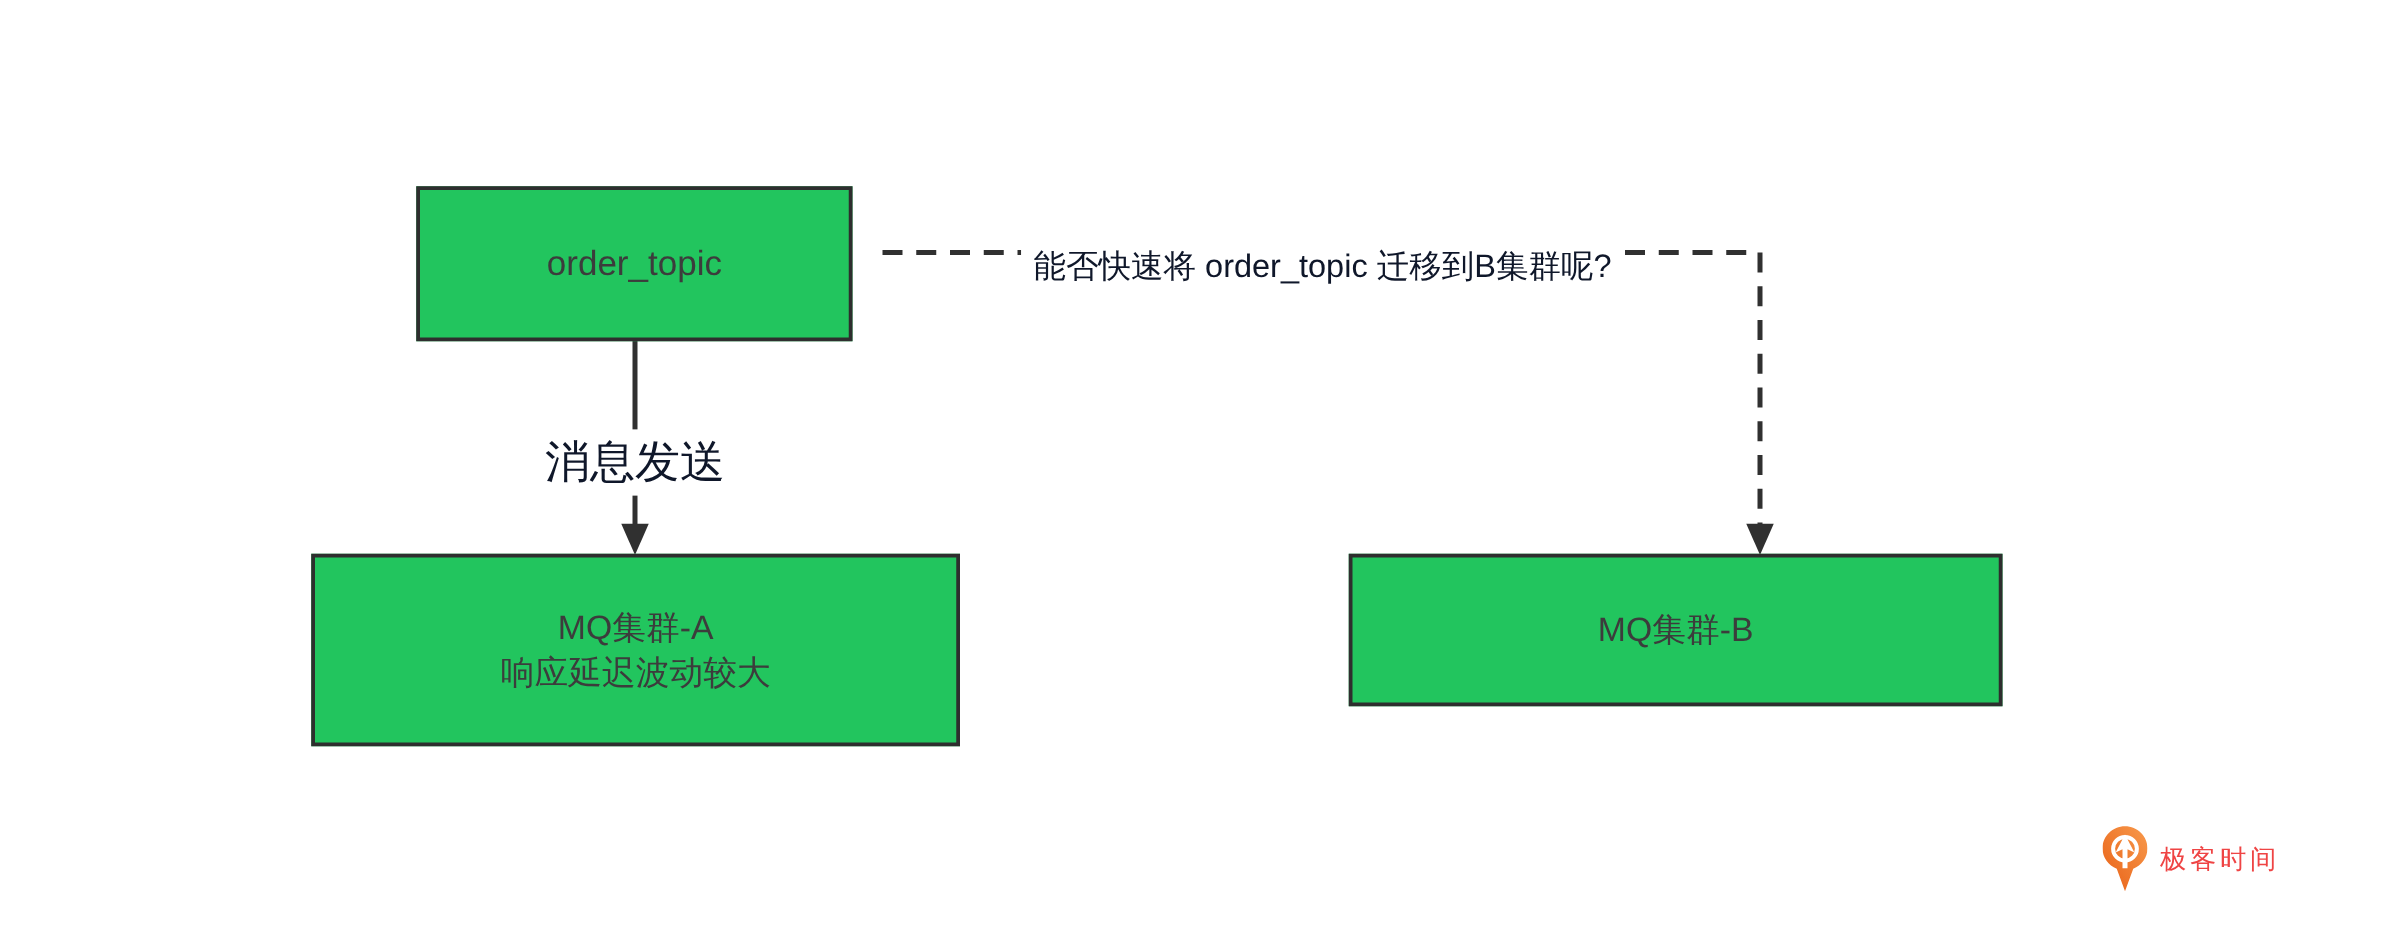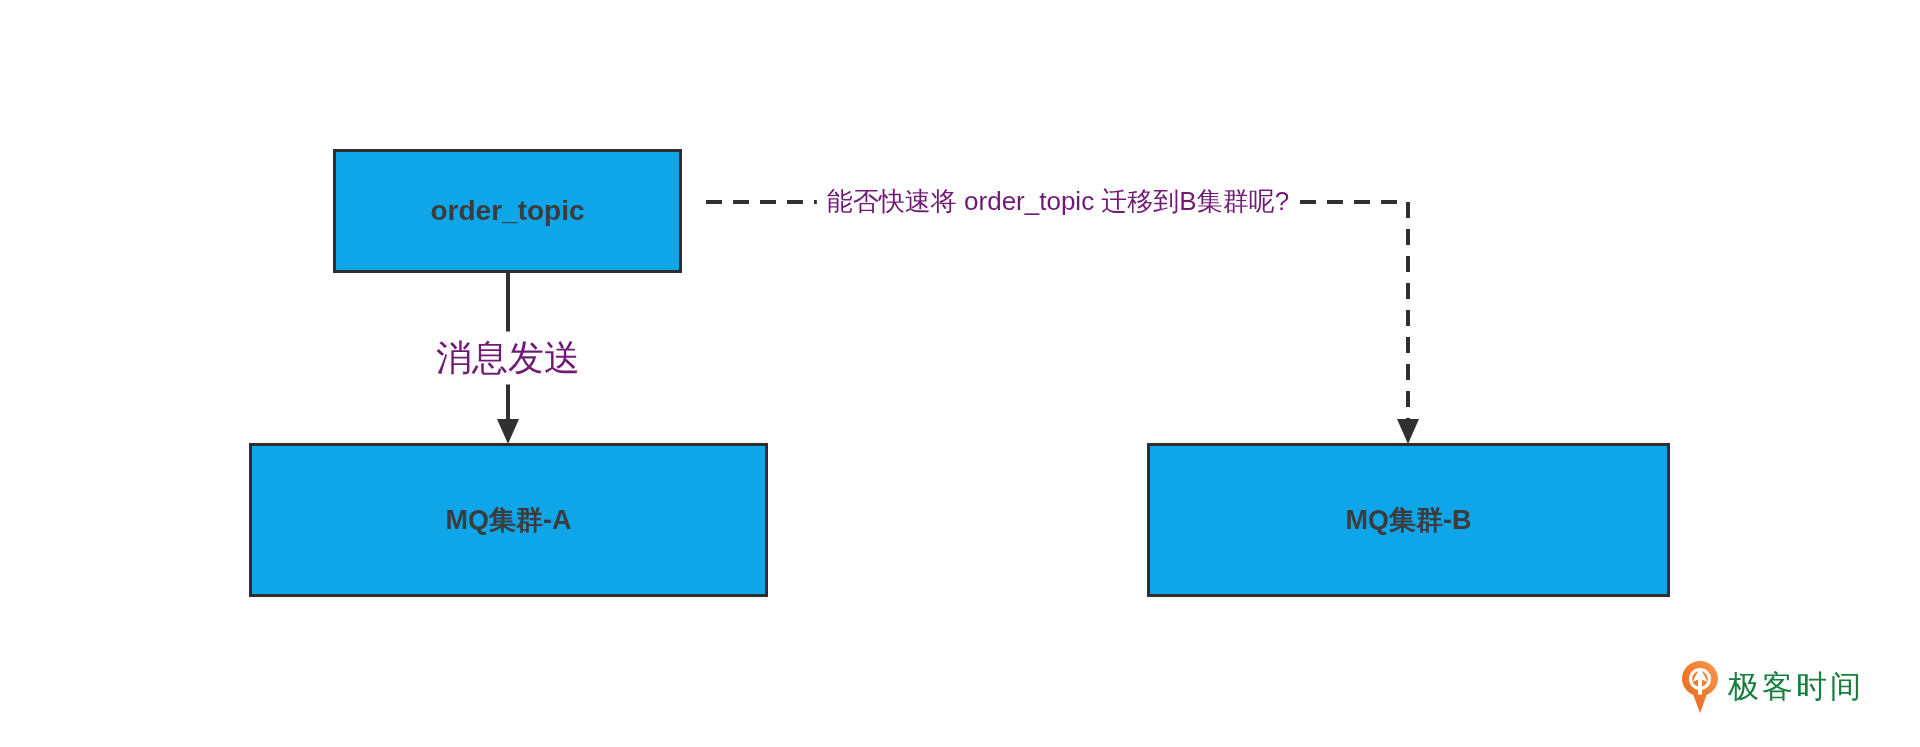--- a/index.html
+++ b/index.html
@@ -16,70 +16,70 @@
     overflow: hidden;
   }
   .connector-layer {
     position: absolute;
     left: 0; top: 0;
     width: 1920px; height: 747px;
     pointer-events: none;
   }
   .node {
     position: absolute;
-    background: #0ea5e9;
+    background: #22c55e;
     border: 3px solid #2e2e2e;
     display: flex;
     flex-direction: column;
     align-items: center;
     justify-content: center;
     text-align: right;
     color: #3c3c3c;
-    font-weight: bold;
   }
   .node--topic {
     left: 333px; top: 149px;
     width: 349px; height: 124px;
     font-size: 28px;
   }
   .node--cluster {
     font-size: 27px;
     line-height: 36px;
   }
   .node--cluster-a { left: 249px; top: 443px; width: 519px; height: 154px; }
-  .node--cluster-b { left: 1147px; top: 443px; width: 523px; height: 154px; }
+  .node--cluster-b { left: 1079px; top: 443px; width: 523px; height: 122px; }
   .edge-label {
     position: absolute;
     transform: translate(-50%, -50%);
     background: #ffffff;
-    color: #701a75;
+    color: #0f172a;
     white-space: nowrap;
     padding: 2px 10px;
+    margin-top: 12px;
   }
   .edge-label--send {
     left: 508px; top: 358px;
     font-size: 36px;
   }
   .edge-label--migrate {
     left: 1058px; top: 201px;
     font-size: 26px;
   }
   .logo {
     position: absolute;
     left: 1682px; top: 659px;
     height: 56px;
     display: flex;
     align-items: center;
     gap: 10px;
   }
   .logo-text {
-    font-size: 31px;
+    font-size: 21px;
     font-weight: 500;
     letter-spacing: 3px;
-    color: #15803d;
+    color: #ef4444;
     white-space: nowrap;
   }
 </style>
 </head>
 <body>
 
 <div class="canvas">
 
   <svg class="connector-layer" viewBox="0 0 1920 747" xmlns="http://www.w3.org/2000/svg">
 
@@ -89,20 +89,21 @@
     <path d="M706 202 L1408 202 L1408 421" stroke="#303030" stroke-width="4" stroke-dasharray="16 11" fill="none"></path>
     <polygon points="1397,419 1419,419 1408,444" fill="#303030"></polygon>
   </svg>
 
   <div class="node node--topic">
     <span>order_topic</span>
   </div>
 
   <div class="node node--cluster node--cluster-a">
     <span>MQ集群-A</span>
+    <span>响应延迟波动较大</span>
   </div>
 
   <div class="node node--cluster node--cluster-b">
     <span>MQ集群-B</span>
   </div>
 
   <div class="edge-label edge-label--send">消息发送</div>
 
   <div class="edge-label edge-label--migrate">能否快速将 order_topic 迁移到B集群呢?</div>
 

